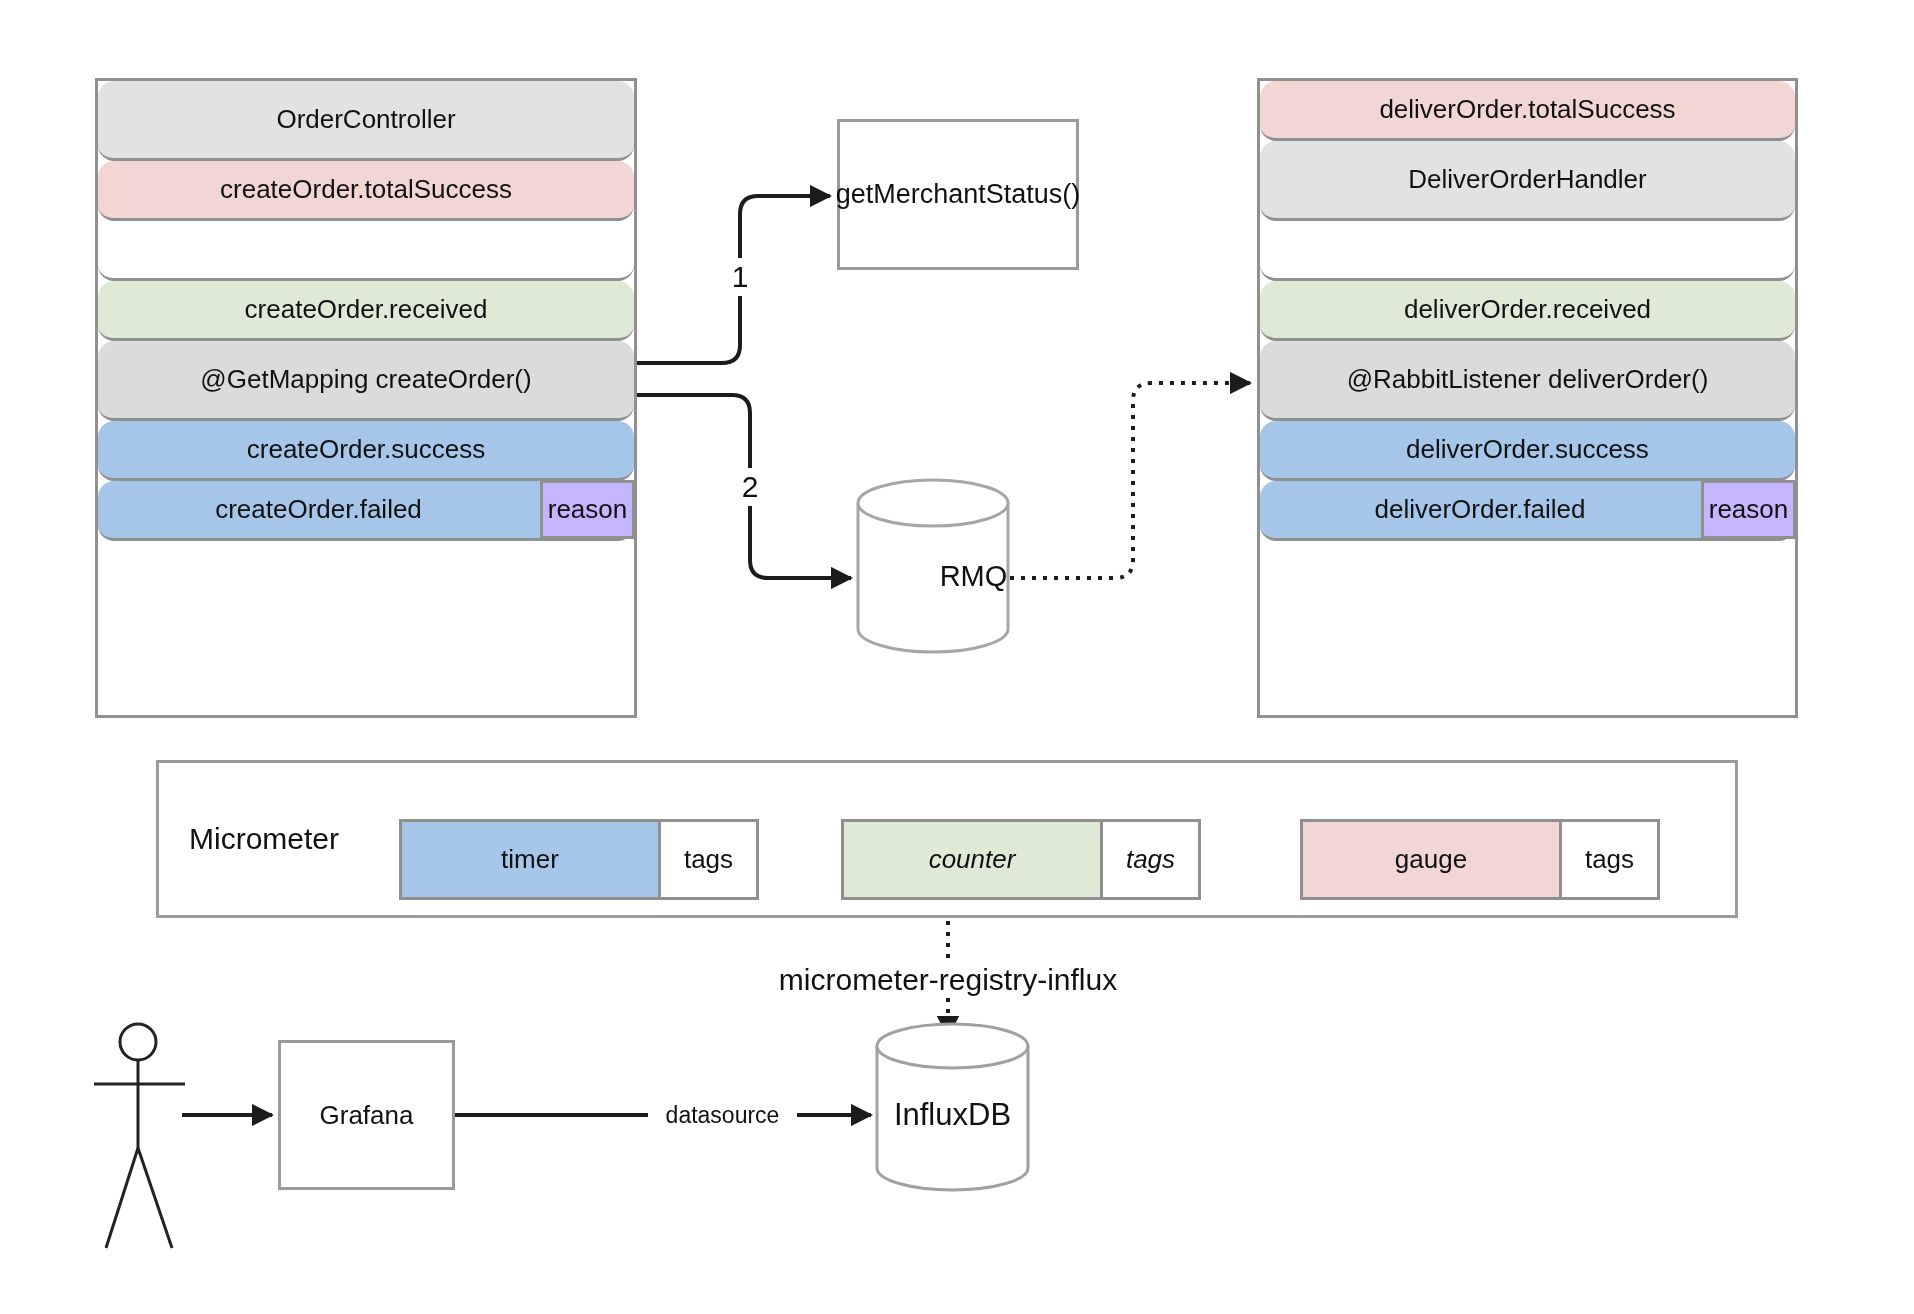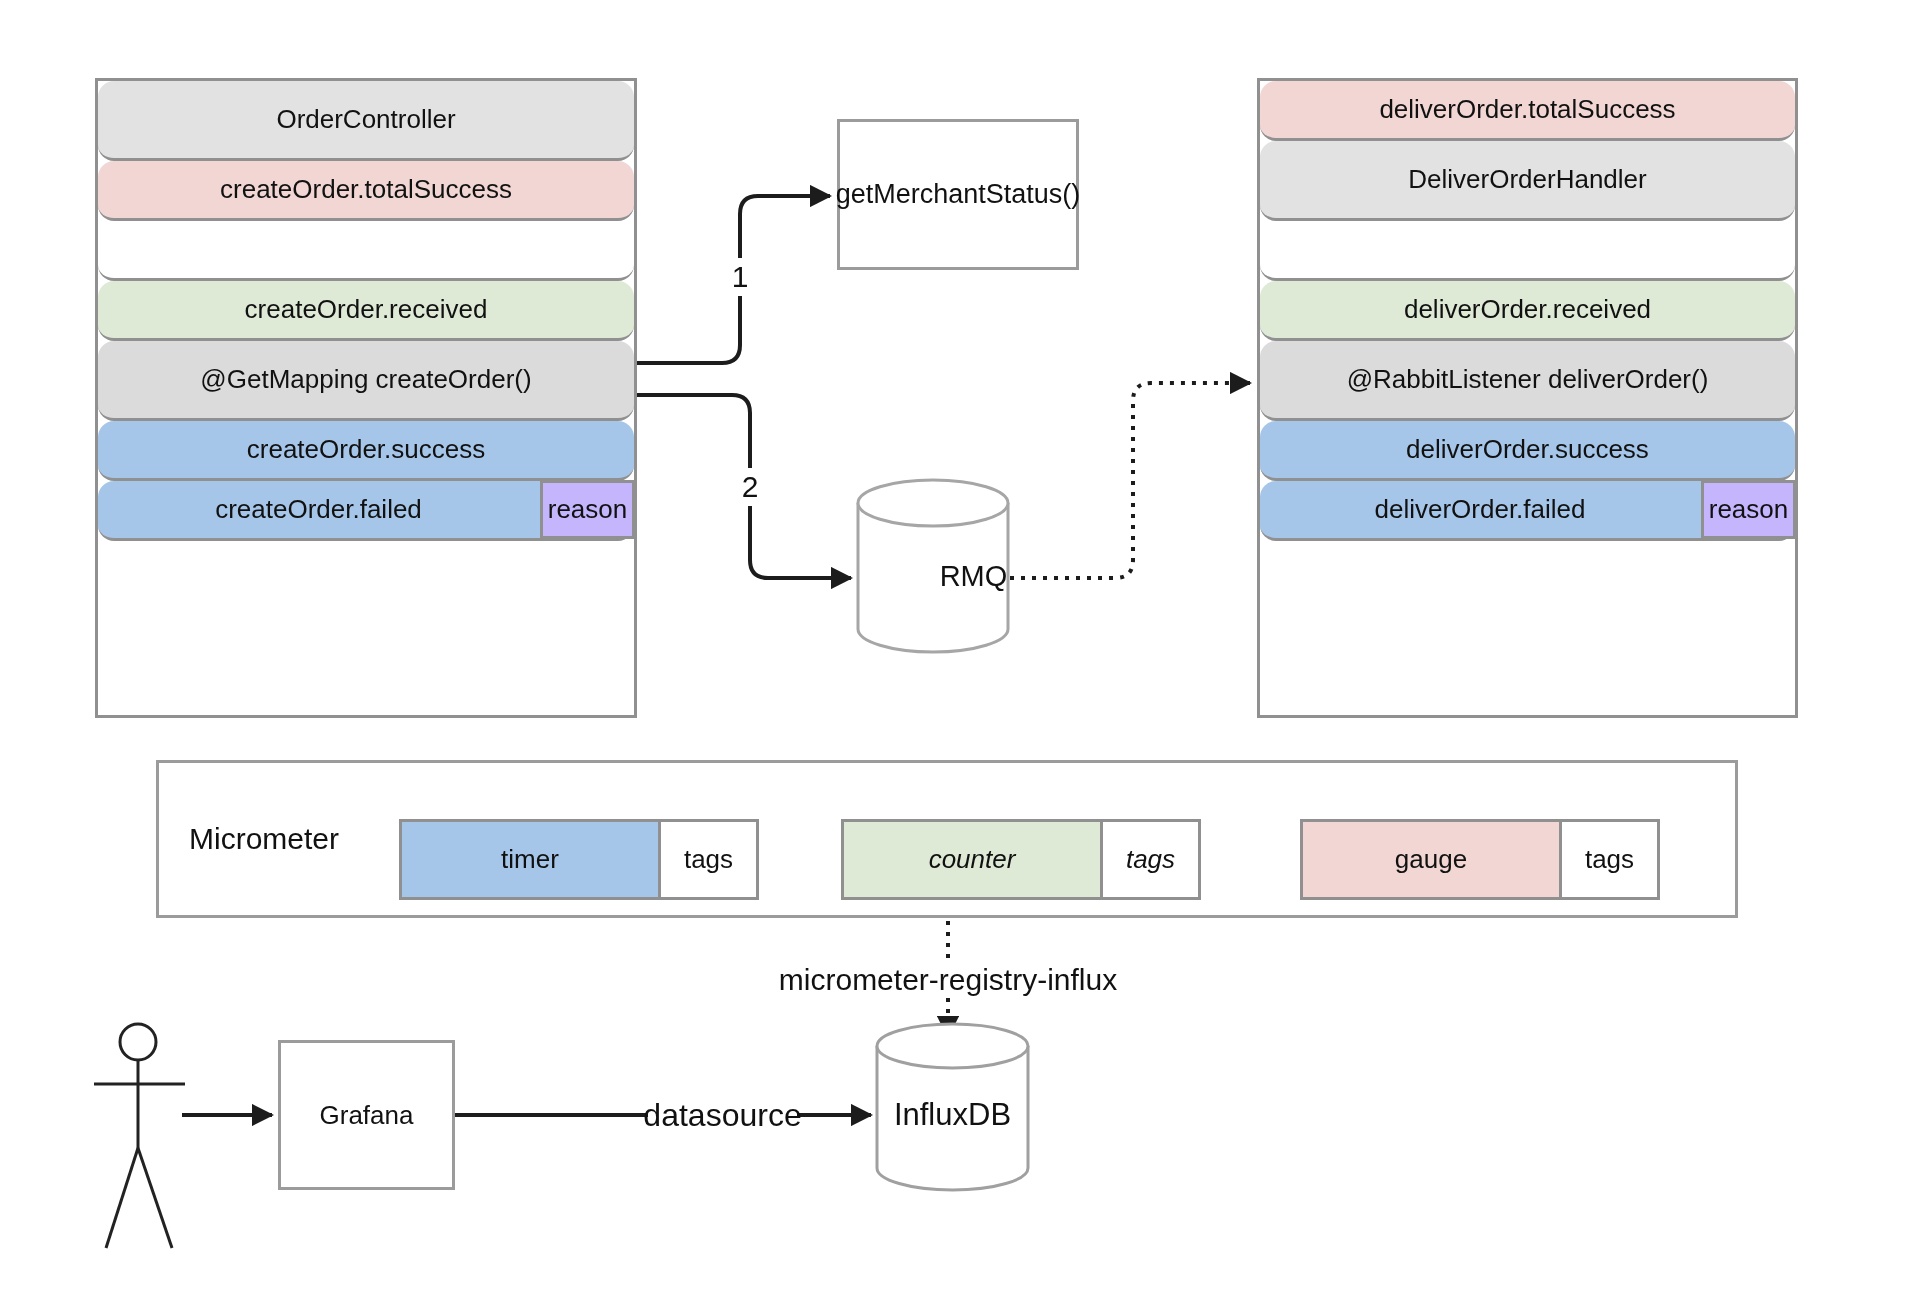--- a/index.html
+++ b/index.html
@@ -213,15 +213,15 @@
   </div>
 
   <div class="float-label" style="left:748px;top:962px;width:400px;height:36px;">micrometer-registry-influx</div>
 
   <div class="cyl-label" style="left:877px;top:1086px;width:151px;height:58px;font-size:31px;">InfluxDB</div>
 
   <div class="plain-box" style="left:278px;top:1040px;width:177px;height:150px;font-size:26px;">
     <span>Grafana</span>
   </div>
 
-  <div class="float-label" style="left:648px;top:1098px;width:149px;height:34px;font-size:32px;">datasource</div>
+  <div class="float-label" style="left:648px;top:1098px;width:149px;height:34px;font-size:23px;">datasource</div>
 
 </div>
 
 </body></html>

